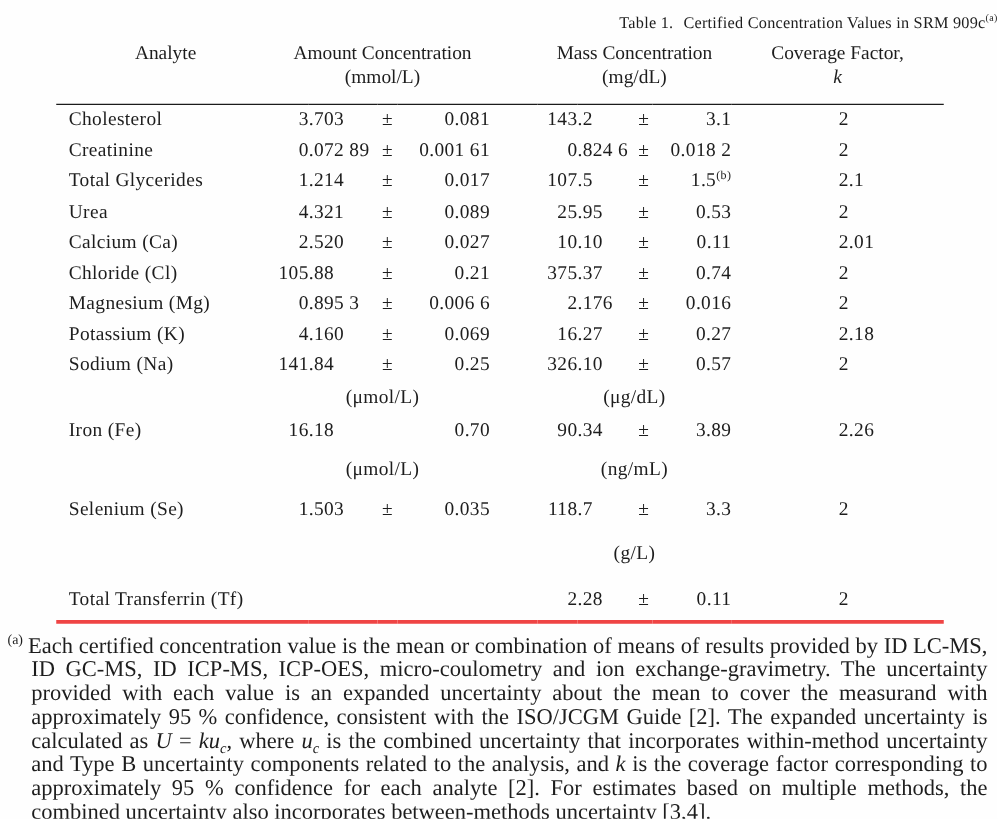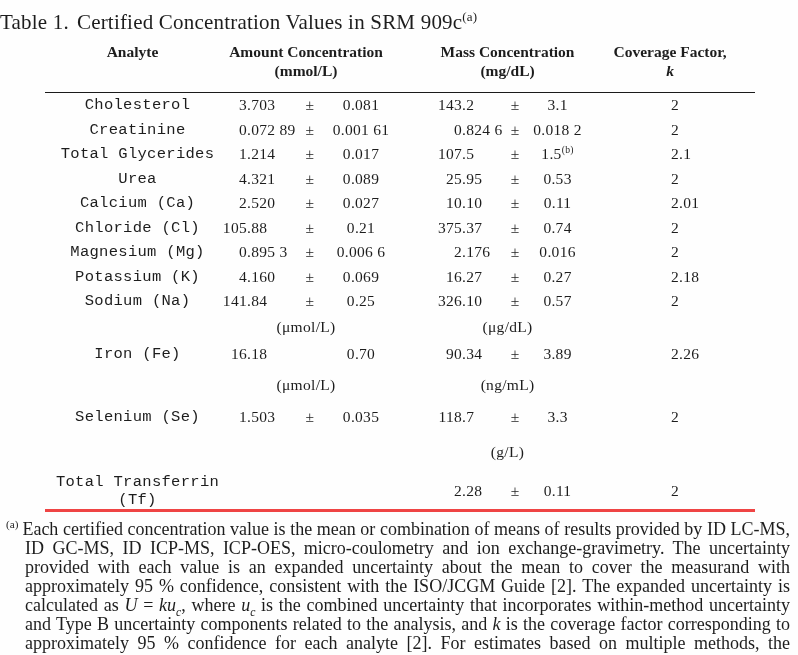--- a/index.html
+++ b/index.html
@@ -7,22 +7,22 @@
     width: 798px; height: 655px; overflow: hidden; position: relative;
     font-family: "Liberation Serif", serif;
     color: #1d1d1d;
     -webkit-font-smoothing: antialiased;
   }
   .page { position: absolute; inset: 0; background: #fefefe; }
 
   
   .title {
     margin-top: 10px;
-    text-align: left;
-    font-size: 21px;
+    text-align: right;
+    font-size: 13px;
     letter-spacing: 0.2px;
     white-space: nowrap;
   }
   .title .gap { display: inline-block; width: 8px; }
   sup { font-size: 0.62em; line-height: 0; }
 
   
   table.main {
     border-collapse: collapse;
     table-layout: fixed;
@@ -36,40 +36,40 @@
   col.c-apm     { width: 16px; }
   col.c-aunc    { width: 74px; }
   col.c-spacer  { width: 38px; }
   col.c-mint    { width: 32px; }
   col.c-mfrac   { width: 46px; }
   col.c-mpm     { width: 14px; }
   col.c-munc    { width: 63px; }
   col.c-k       { width: 170px; }
 
   thead { border-bottom: 1.5px solid #1b1b1b; }
-  thead th { font-weight: bold; padding: 0; }
+  thead th { font-weight: normal; padding: 0; }
   thead tr.h1 th { height: 20px; vertical-align: bottom; }
   thead tr.h2 th { height: 30px; vertical-align: top; padding-top: 1px; }
   th.th-analyte { vertical-align: top !important; padding-top: 2px; }
   th.th-k2 { font-style: italic; }
 
   tbody td { padding: 0; height: 24.5px; vertical-align: middle; letter-spacing: 0.3px; }
   tbody tr:nth-child(10) td { height: 27px; }  
   tbody tr:nth-child(11) td { height: 26px; }  
   tbody tr:nth-child(12) td { height: 36px; }  
   tbody tr:nth-child(13) td { height: 28px; }  
   tbody tr:nth-child(14) td { height: 42px; }  
   tbody tr:nth-child(15) td { height: 32px; }  
   tbody tr:last-child { border-bottom: 3px solid #ef4444; }
 
-  td.analyte { padding-left: 10px; text-align: center; font-family: Liberation Mono, monospace; }
+  td.analyte { padding-left: 10px; text-align: left; }
   td.v-int   { text-align: right; }
   td.v-frac  { text-align: left; white-space: pre; }
   td.v-pm    { text-align: center; }
-  td.v-unc   { text-align: center; white-space: pre; }
+  td.v-unc   { text-align: right; white-space: pre; }
   td.a-unc   { padding-left: 12px; }
   td.m-unc   { padding-left: 8px; }
   td.k-val   { text-align: left; padding-left: 86px; }
   td.unit    { text-align: center; }
 
   
   .footnotes {
     margin: 8px 8px 0 6px;
     font-size: 18px;
     line-height: 19px;

